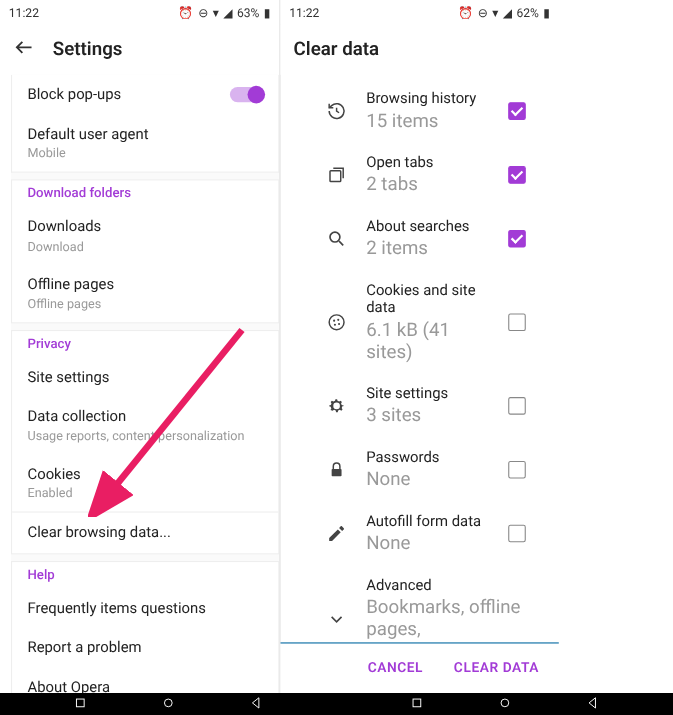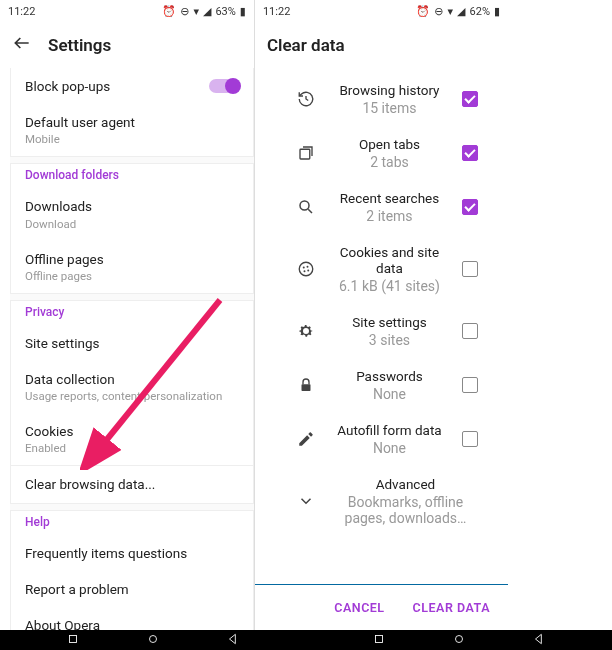--- a/index.html
+++ b/index.html
@@ -38,26 +38,26 @@
     font-size:12px; color:#a23bd6; font-weight:500;
     padding: 12px 14px 6px 14px;
     border-top:1px solid #eee;
     margin-top:4px;
   }
   .sect.first { border-top:none; margin-top:0; padding-top:4px;}
   .toggle { width:30px; height:14px; border-radius:8px; background:#d9b3ef; position:relative;}
   .toggle::after{content:"";position:absolute;width:16px;height:16px;border-radius:50%;background:#a23bd6;right:-2px;top:-1px;}
   .divider{height:1px;background:#eee;margin:0;}
   
-  .cd-row { padding:10px 30px; display:flex; align-items:center; gap:16px;text-align:center;}
+  .cd-row { padding:10px 30px; display:flex; align-items:center; gap:16px;}
   .cd-row .ic { width:22px; display:flex; justify-content:center; color:#444;}
   .cd-row .ic svg{width:18px;height:18px;}
   .cd-row .txt{flex:1;}
   .cd-row .label{font-size:13.5px;color:#222;}
-  .cd-row .sub{font-size:14px;color:#999;margin-top:2px;}
+  .cd-row .sub{font-size:17px;color:#999;margin-top:2px;}
   .chk{width:16px;height:16px;border:1.5px solid #888;border-radius:2px;display:flex;align-items:center;justify-content:center;}
   .chk.on{background:#a23bd6;border-color:#a23bd6;}
   .chk.on::after{content:"";width:8px;height:4px;border-left:2px solid #fff;border-bottom:2px solid #fff;transform:rotate(-45deg);margin-top:-2px;}
   .footer{
     position:absolute;bottom:0;left:0;right:0;height:46px;
     display:flex;justify-content:flex-end;align-items:center;gap:28px;
     padding:0 18px;font-size:12.5px;font-weight:600;color:#a23bd6;
     border-top:1px solid #0369a1;background:#fff;
     letter-spacing:0.5px;
   }
@@ -229,21 +229,21 @@
           <span class="chk on"></span>
         </div>
         <div class="cd-row">
           <span class="ic">
             <svg viewBox="0 0 24 24" fill="none" stroke="#444" stroke-width="2">
               <circle cx="10" cy="10" r="6"></circle>
               <path d="M20 20l-5-5"></path>
             </svg>
           </span>
           <div class="txt">
-            <div class="label">Recent searches</div>
+            <div class="label">About searches</div>
             <div class="sub">2 items</div>
           </div>
           <span class="chk on"></span>
         </div>
         <div class="cd-row">
           <span class="ic">
             <svg viewBox="0 0 24 24" fill="#444">
               <circle cx="12" cy="12" r="9" fill="none" stroke="#444" stroke-width="1.8"></circle>
               <circle cx="9" cy="10" r="1.3"></circle>
               <circle cx="14" cy="9" r="1.3"></circle>

